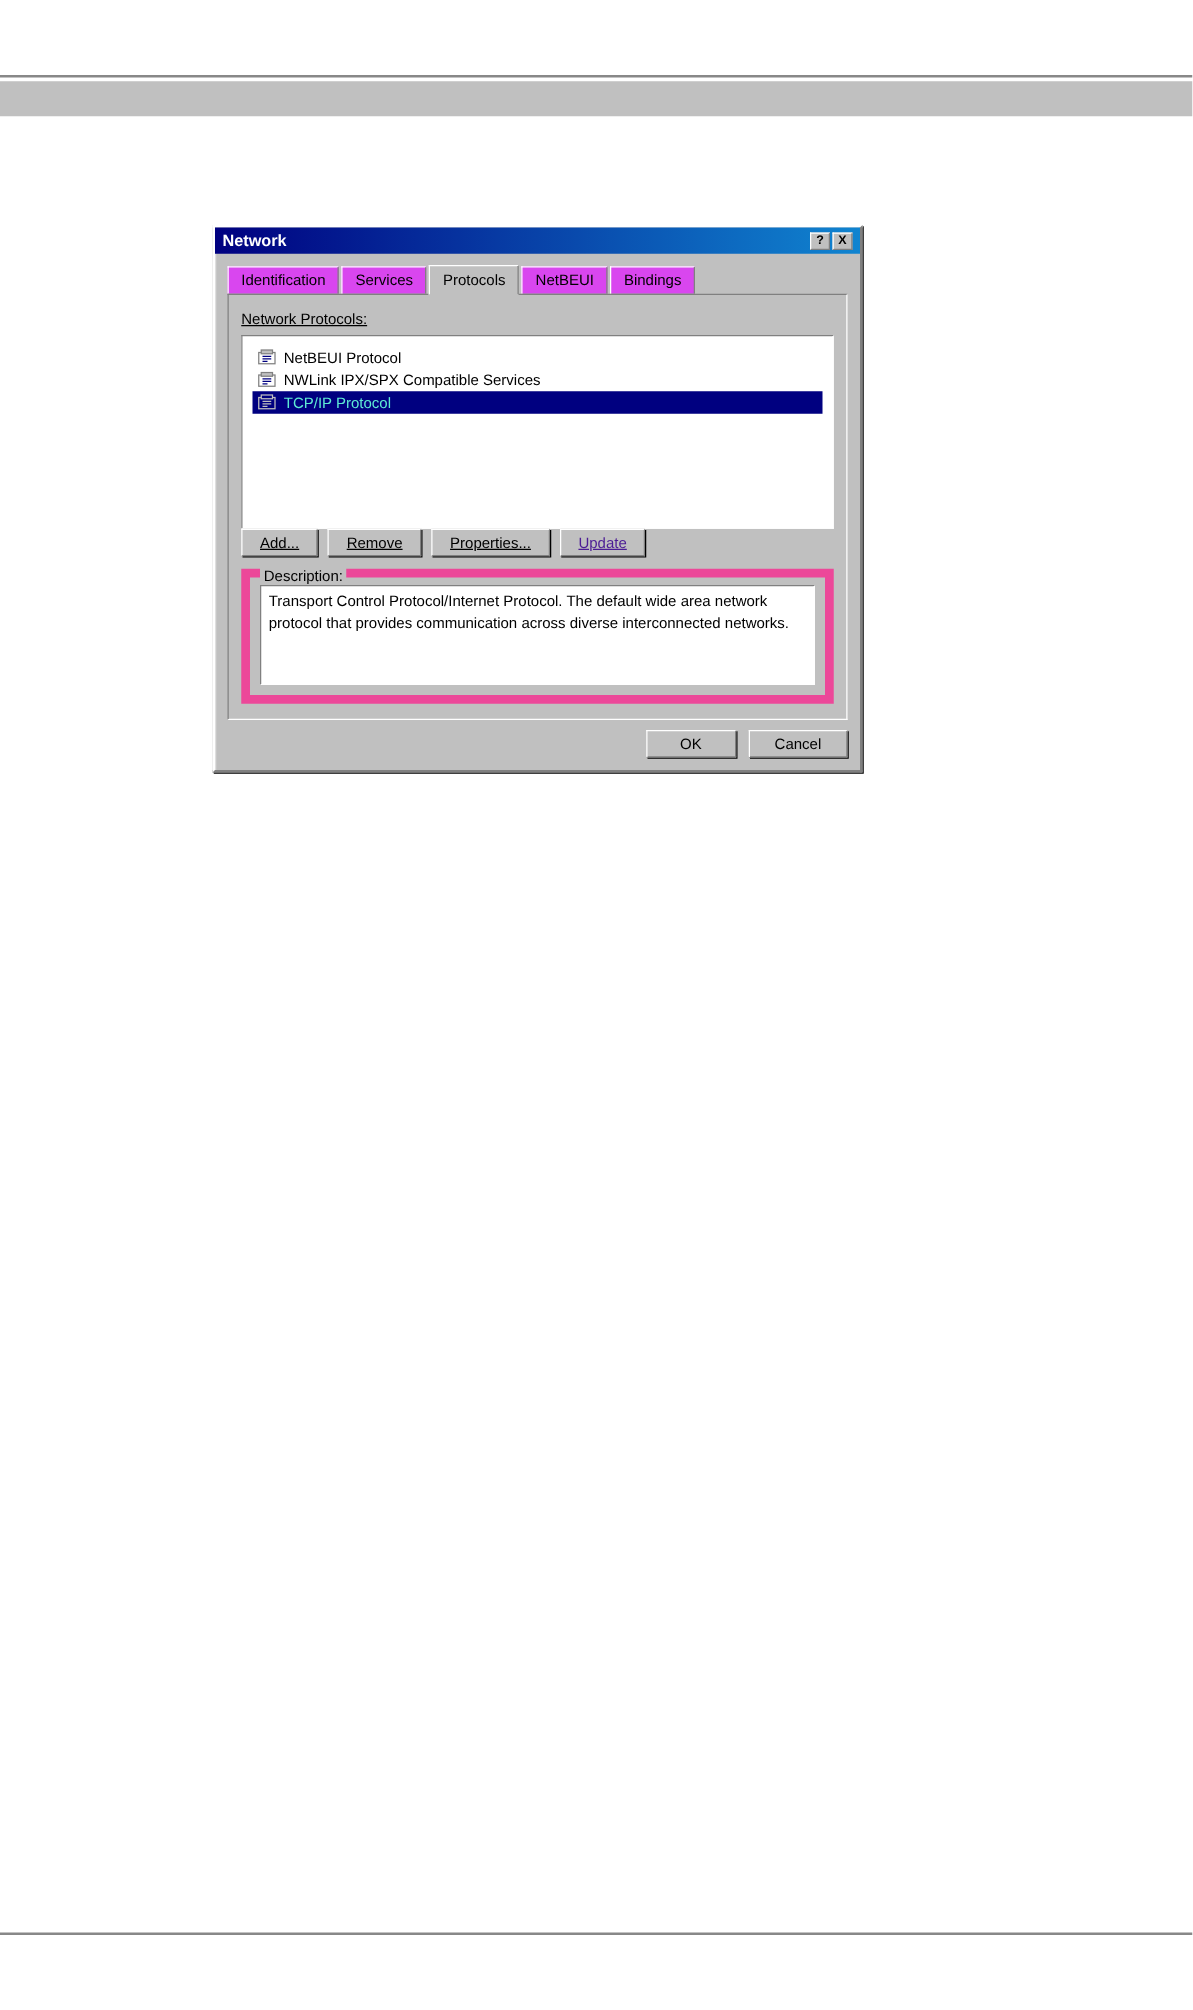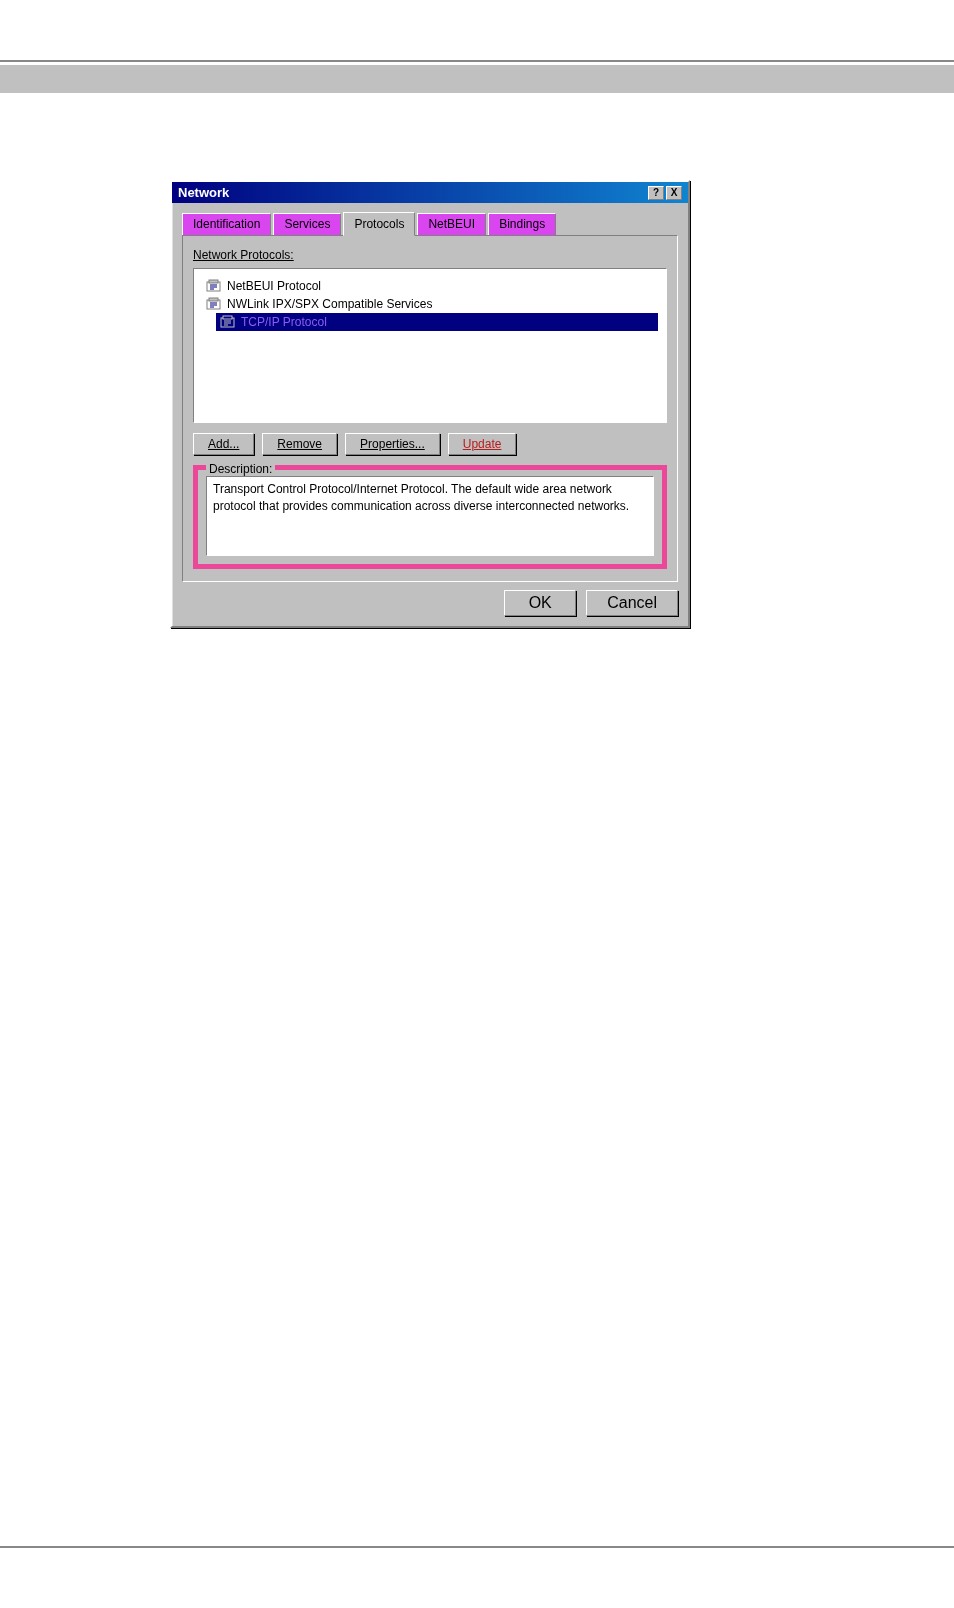--- a/index.html
+++ b/index.html
@@ -150,66 +150,64 @@
       display: flex;
       align-items: center;
       padding: 1px 3px;
       cursor: pointer;
       font-size: 12px;
       white-space: nowrap;
     }
 
     .list-item.selected {
       background: #000080;
-      color: #8b5cf6;
-      margin-left: 14px;
+      color: #5eead4;
     }
 
     .list-item .item-icon {
       width: 18px;
       height: 16px;
       margin-right: 4px;
       display: inline-flex;
       align-items: center;
       justify-content: center;
       flex-shrink: 0;
     }
 
     
     .buttons-row {
       display: flex;
       gap: 8px;
-      margin-top: 10px;
     }
 
     .win-btn {
       background: #c0c0c0;
       border: 1px solid;
       border-color: #ffffff #808080 #808080 #ffffff;
       box-shadow: 1px 1px 0 #000;
       padding: 3px 14px;
       font-size: 12px;
       cursor: pointer;
       min-width: 60px;
       text-align: center;
     }
 
     .win-btn:disabled, .win-btn.disabled {
-      color: #b91c1c;
+      color: #4c1d95;
       cursor: default;
     }
 
     .win-btn span {
       text-decoration: underline;
     }
 
     
     .description-group {
       margin-top: 10px;
-      border: 5px solid #ec4899;
+      border: 7px solid #ec4899;
       padding: 6px 8px 8px 8px;
       position: relative;
     }
 
     .description-legend {
       position: absolute;
       top: -8px;
       left: 8px;
       background: #c0c0c0;
       padding: 0 3px;
@@ -234,21 +232,21 @@
       gap: 10px;
       padding: 8px 10px 10px 10px;
     }
 
     .win-btn-footer {
       background: #c0c0c0;
       border: 1px solid;
       border-color: #ffffff #808080 #808080 #ffffff;
       box-shadow: 1px 1px 0 #000;
       padding: 3px 20px;
-      font-size: 16px;
+      font-size: 12px;
       cursor: pointer;
       min-width: 72px;
       text-align: center;
     }
   </style>
 </head>
 <body>
 
 <div class="page-top-border"></div>
 <div class="header-bar"></div>

